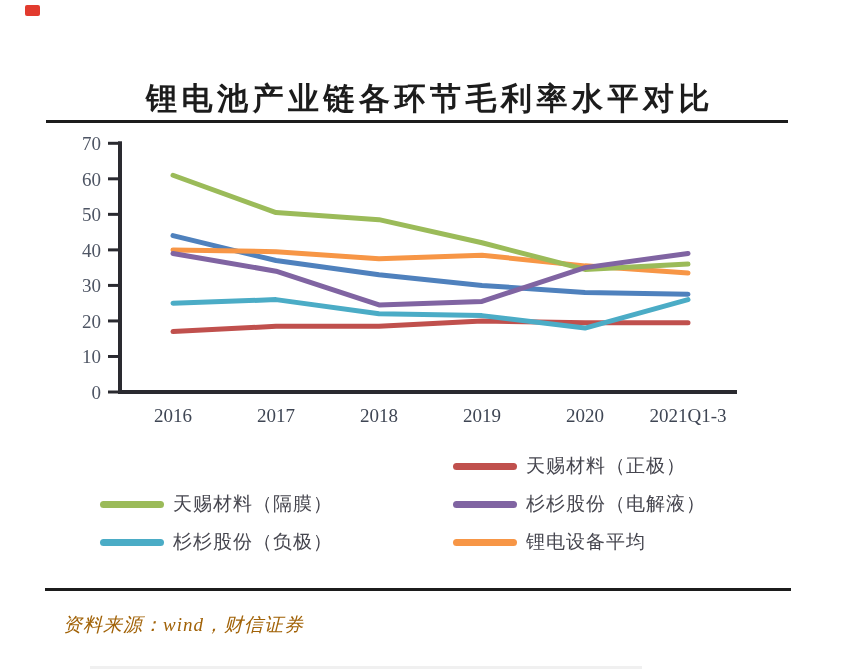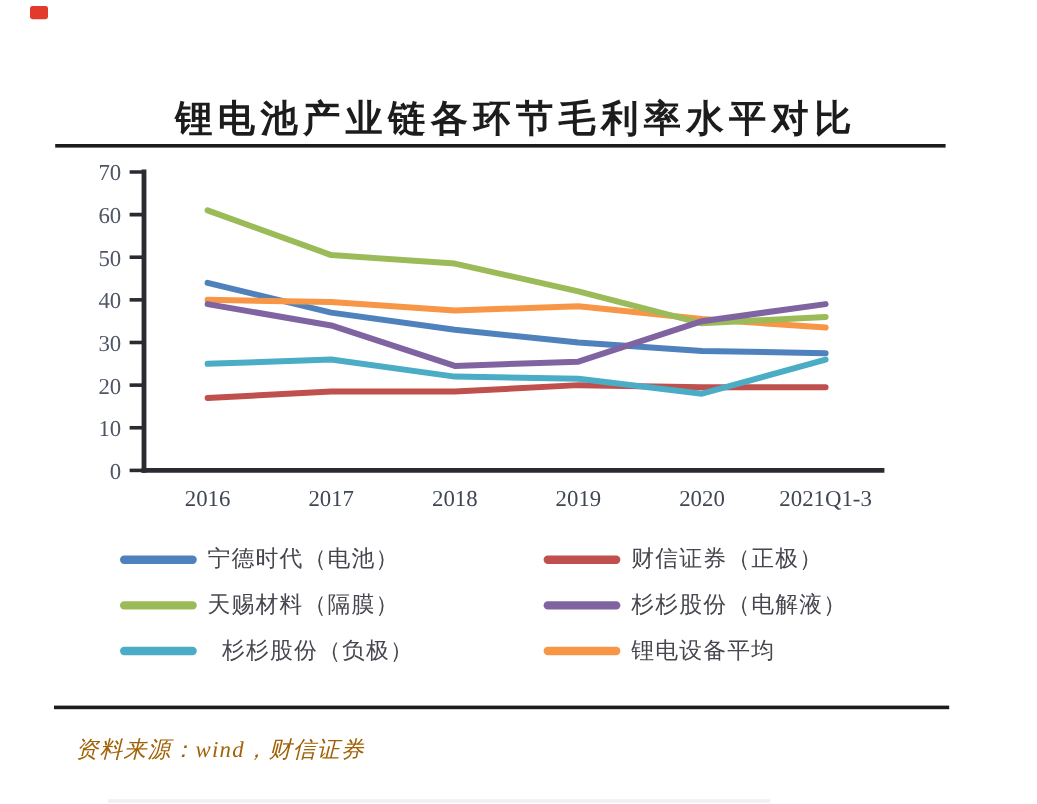--- a/index.html
+++ b/index.html
@@ -59,37 +59,33 @@
       <text x="585" y="292" text-anchor="middle" class="xtick">2020</text>
       <text x="688" y="292" text-anchor="middle" class="xtick">2021Q1-3</text>
       <polyline points="173,105.668 276,130.53900000000002 379,144.751 482,155.41 585,162.51600000000002 688,164.29250000000002" fill="none" stroke="#4F81BD" stroke-width="5" stroke-linecap="round" stroke-linejoin="round"></polyline>
       <polyline points="173,201.599 276,196.2695 379,196.2695 482,190.94 585,192.7165 688,192.7165" fill="none" stroke="#C0504D" stroke-width="5" stroke-linecap="round" stroke-linejoin="round"></polyline>
       <polyline points="173,119.88 276,121.6565 379,128.7625 482,125.20949999999999 585,135.86849999999998 688,142.9745" fill="none" stroke="#F79646" stroke-width="5" stroke-linecap="round" stroke-linejoin="round"></polyline>
       <polyline points="173,45.266999999999996 276,82.5735 379,89.67949999999999 482,112.774 585,139.4215 688,134.09199999999998" fill="none" stroke="#9BBB59" stroke-width="5" stroke-linecap="round" stroke-linejoin="round"></polyline>
       <polyline points="173,173.175 276,169.622 379,183.834 482,185.6105 585,198.046 688,169.622" fill="none" stroke="#4BACC6" stroke-width="5" stroke-linecap="round" stroke-linejoin="round"></polyline>
       <polyline points="173,123.43299999999999 276,141.198 379,174.9515 482,171.3985 585,137.64499999999998 688,123.43299999999999" fill="none" stroke="#8064A2" stroke-width="5" stroke-linecap="round" stroke-linejoin="round"></polyline>
     </svg>
 
-  <div class="legend-item" style="left:100px;top:455px;">
-    <span class="legend-swatch" style="background: rgb(79, 129, 189);"></span>
-    <span class="legend-label">宁德时代（电池）</span>
-  </div>
   <div class="legend-item" style="left:453px;top:455px;">
     <span class="legend-swatch" style="background: rgb(192, 80, 77);"></span>
-    <span class="legend-label">财信证券（正极）</span>
+    <span class="legend-label">天赐材料（正极）</span>
   </div>
   <div class="legend-item" style="left:100px;top:493px;">
     <span class="legend-swatch" style="background: rgb(155, 187, 89);"></span>
     <span class="legend-label">天赐材料（隔膜）</span>
   </div>
   <div class="legend-item" style="left:453px;top:493px;">
     <span class="legend-swatch" style="background: rgb(128, 100, 162);"></span>
     <span class="legend-label">杉杉股份（电解液）</span>
   </div>
-  <div class="legend-item" style="left:100px;top:531px;gap:12px;">
+  <div class="legend-item" style="left:100px;top:531px;">
     <span class="legend-swatch" style="background: rgb(75, 172, 198);"></span>
     <span class="legend-label">杉杉股份（负极）</span>
   </div>
   <div class="legend-item" style="left:453px;top:531px;">
     <span class="legend-swatch" style="background: rgb(247, 150, 70);"></span>
     <span class="legend-label">锂电设备平均</span>
   </div>
 
   <div id="rule-bottom" class="rule"></div>
 

